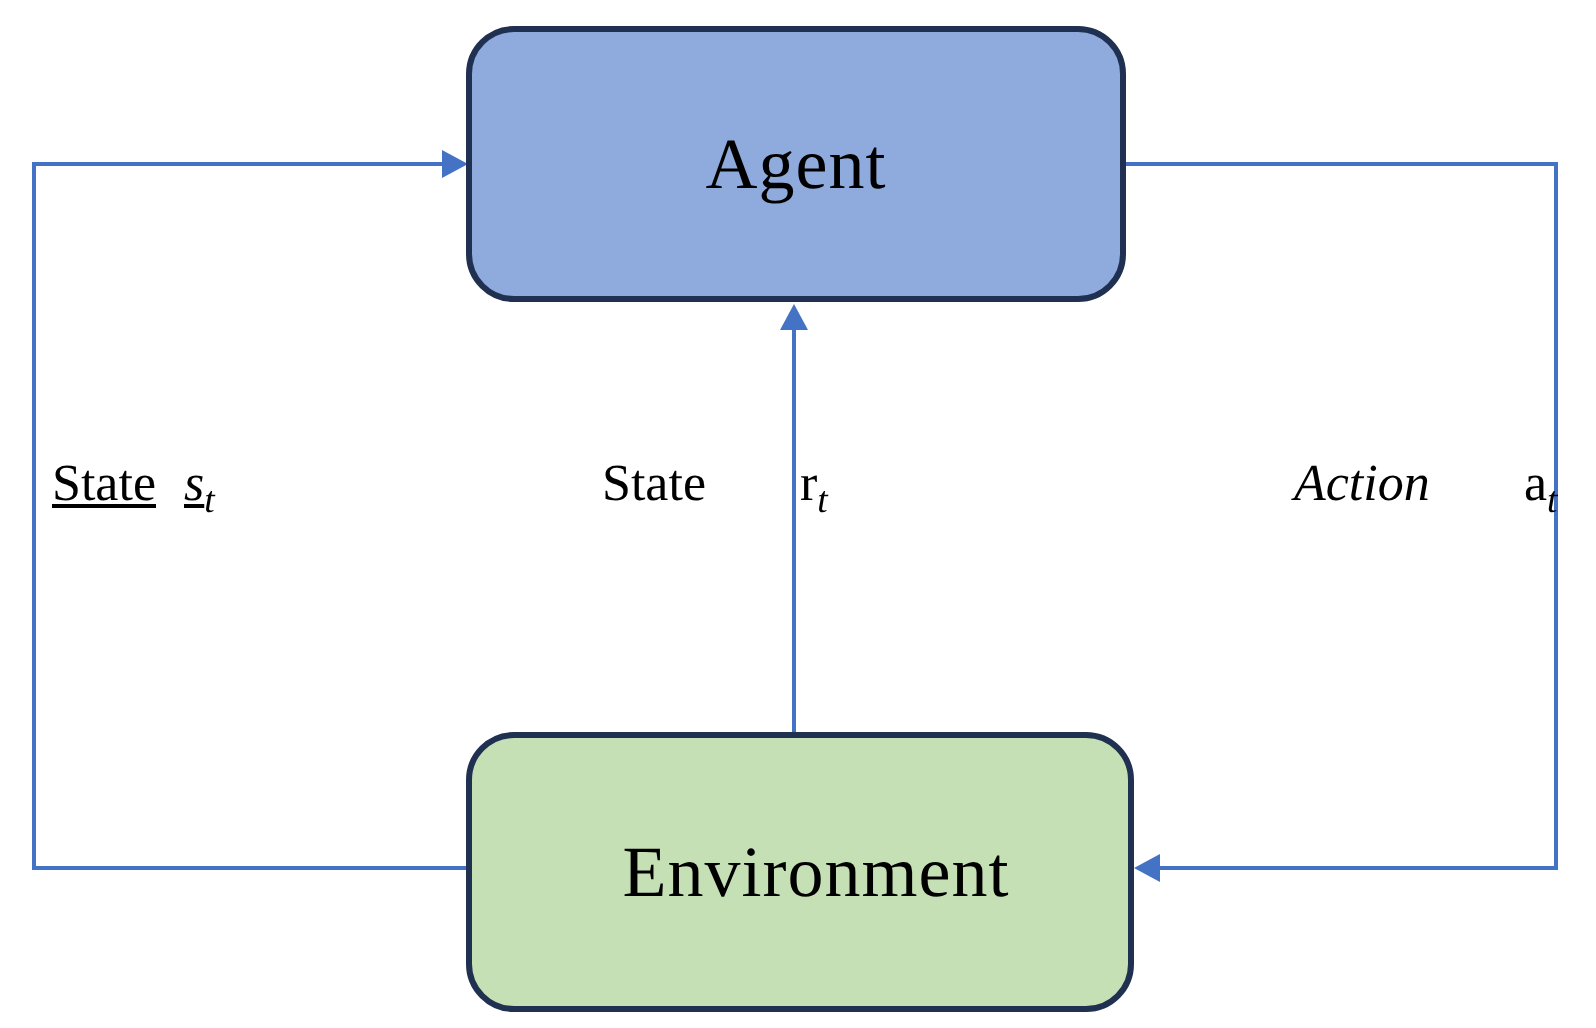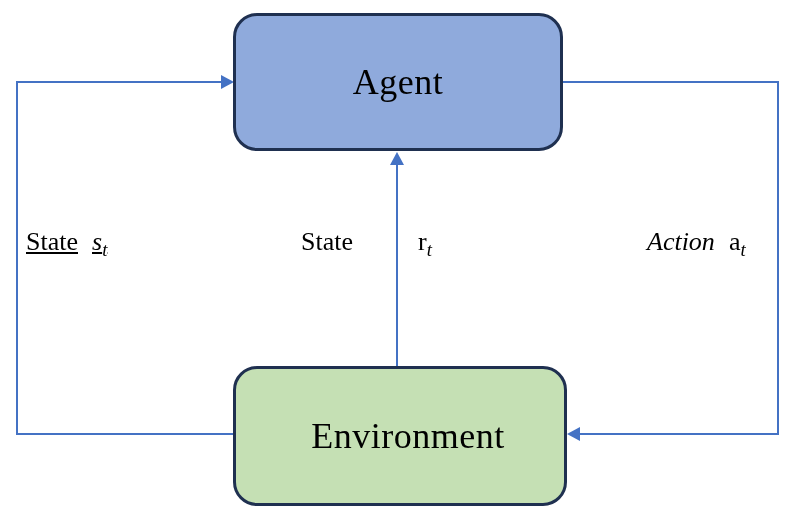--- a/index.html
+++ b/index.html
@@ -92,23 +92,23 @@
     font-style: italic;
     font-family: "Liberation Serif", serif;
   }
   .edge-label sub {
     font-style: italic;
     font-size: 0.72em;
     line-height: 0;
   }
   .lbl-state   { left: 26px;  top: 227px; text-decoration: underline; }
   .lbl-reward  { left: 301px; top: 227px; }
-  .lbl-reward-sym { left: 418px; top: 227px; }
+  .lbl-reward-sym { left: 400px; top: 227px; }
   .lbl-action  { left: 647px; top: 227px; font-style: italic; }
-  .lbl-action-sym { left: 729px; top: 227px; text-align: center; }
+  .lbl-action-sym { left: 762px; top: 227px; text-align: center; }
   .lbl-state .math { margin-left: 14px; }
 </style>
 </head>
 <body>
 
 <div class="canvas">
 
   <div class="line v l-left-vert"></div>
   <div class="line h l-left-top"></div>
   <div class="line h l-left-bot"></div>

